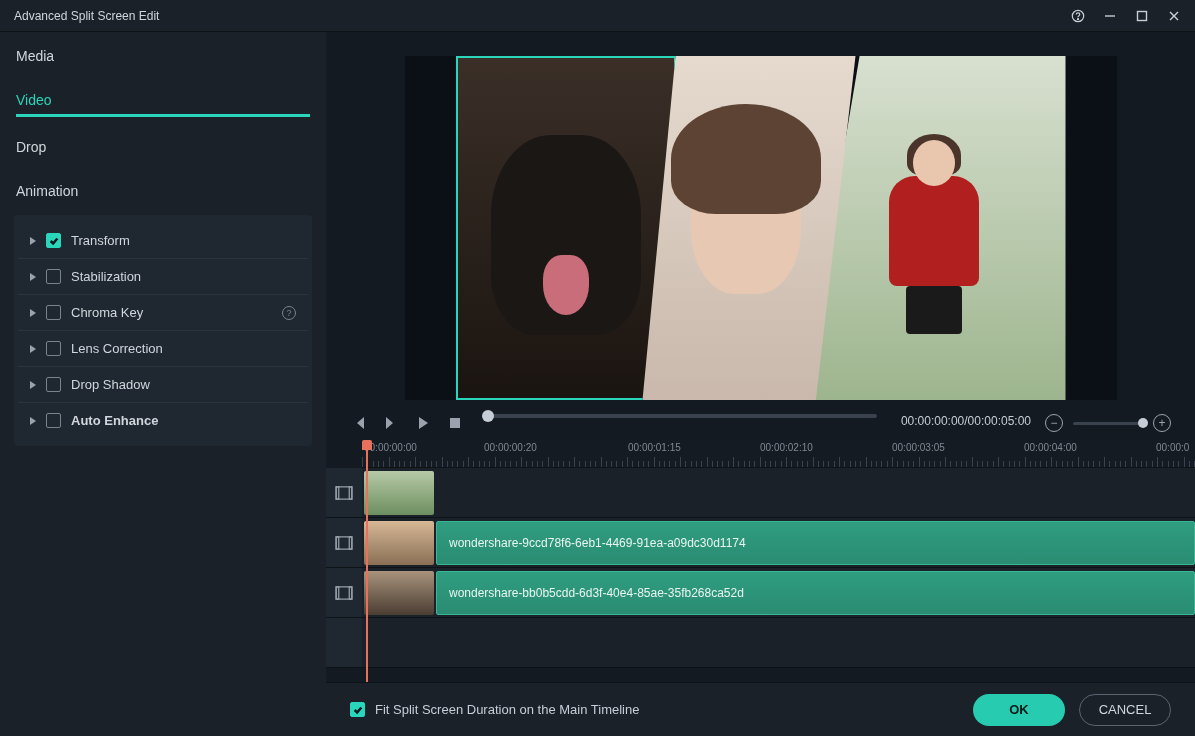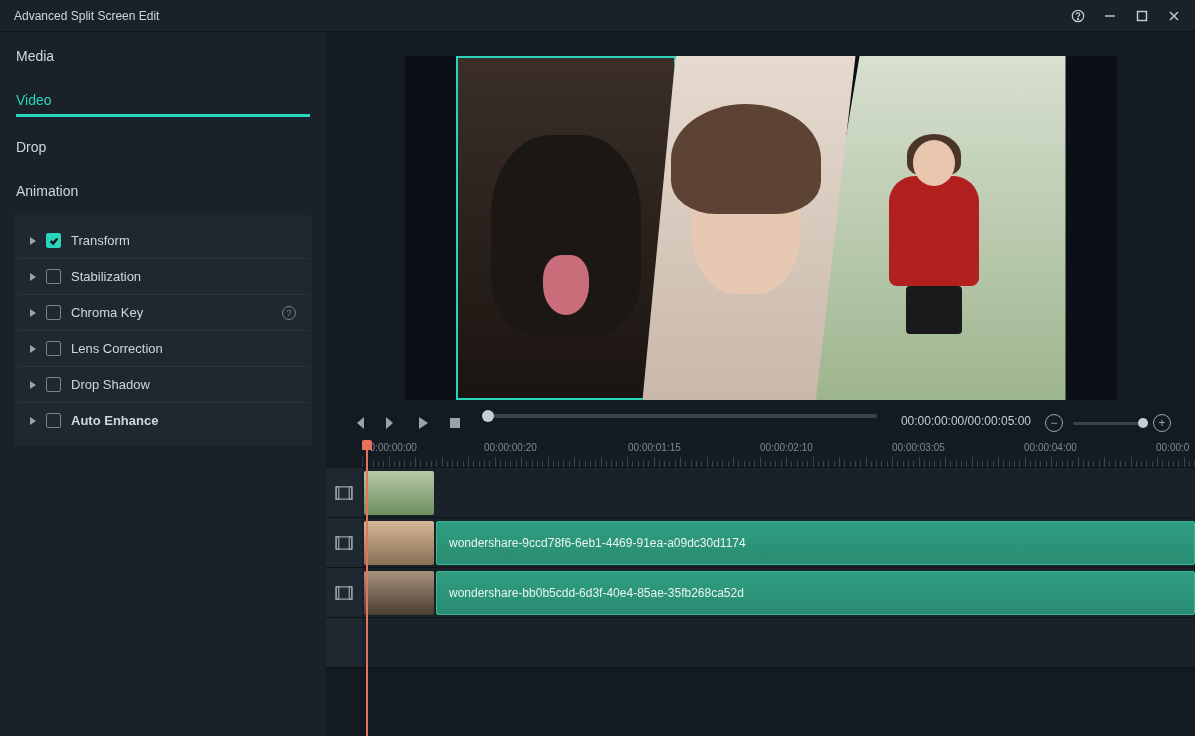--- a/index.html
+++ b/index.html
@@ -435,14 +435,32 @@
               <span>wondershare-bb0b5cdd-6d3f-40e4-85ae-35fb268ca52d</span>
             </div>
         </div>
         <div class="track empty">
           <div class="head"></div>
           <div class="rail"></div>
         </div>
       </div>
     </div>
 
+    <div class="footer">
+      <div class="footer-left">
+        <div class="cbx checked">
+            <svg viewBox="0 0 12 12">
+              <polyline points="2,6 5,9 10,3"></polyline>
+            </svg>
+          </div>
+        <div>Fit Split Screen Duration on the Main Timeline</div>
+      </div>
+      <div class="footer-right">
+        <div class="btn btn-ok">
+            <span>OK</span>
+          </div>
+        <div class="btn btn-cancel">
+            <span>CANCEL</span>
+          </div>
+      </div>
+    </div>
   </div>
 </div>
 
 </body></html>

